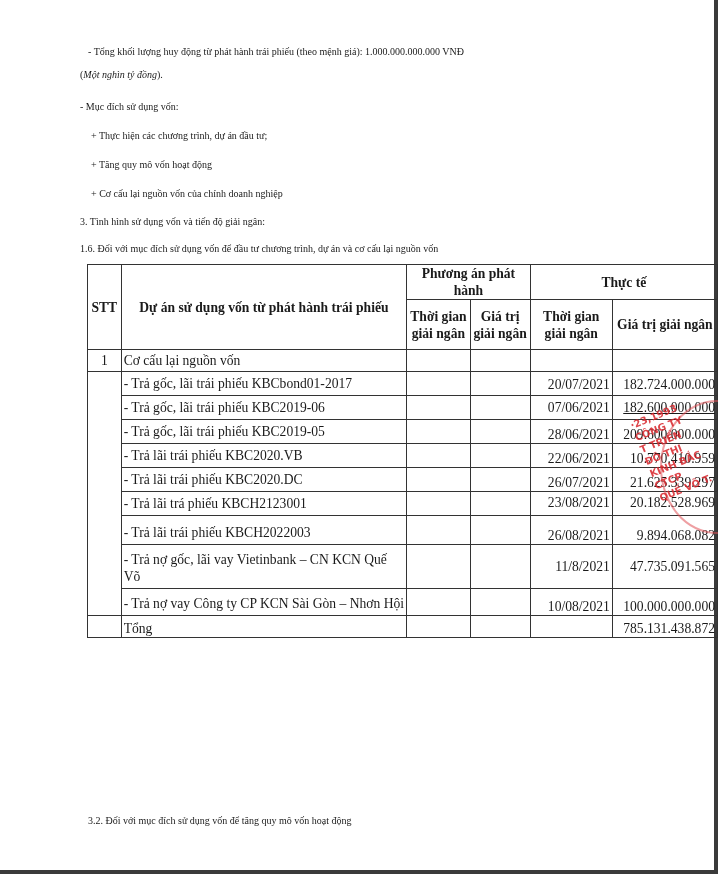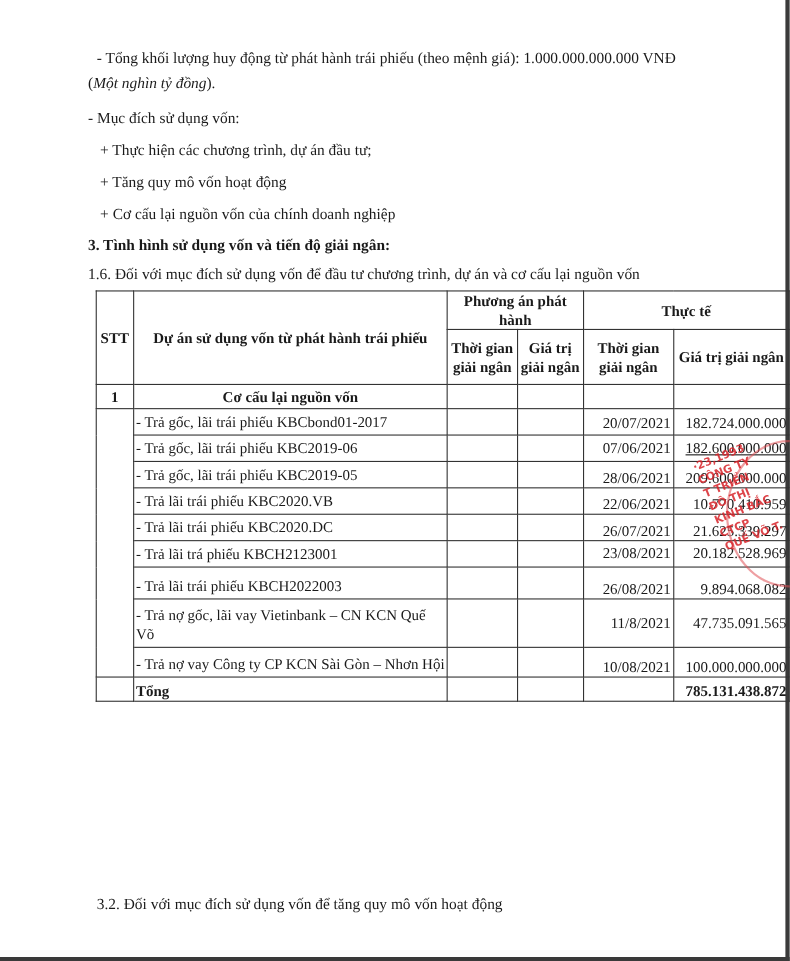--- a/index.html
+++ b/index.html
@@ -1,19 +1,19 @@
 <!DOCTYPE html>
 <html><head>
 <meta charset="utf-8">
 <style>
   html,body{margin:0;padding:0;}
   body{width:718px;height:874px;background:#fff;position:relative;overflow:hidden;font-family:"Liberation Serif",serif;color:#1a1a1a;}
   .frame{position:absolute;left:0;top:0;width:714px;height:870px;border-right:4px solid #3a3a3a;border-bottom:4px solid #3a3a3a;box-sizing:content-box;}
-  .line{position:absolute;font-size:14px;white-space:nowrap;}
-  .bold{font-weight:bold;}
+  .line{position:absolute;font-size:10px;white-space:nowrap;}
+  .bold{font-weight:normal;}
   .ital{font-style:italic;}
   table{position:absolute;left:87px;top:264px;border-collapse:collapse;font-size:13.6px;}
   td,th{border:1px solid #333;padding:0 2px;vertical-align:top;}
   th{font-weight:bold;text-align:center;vertical-align:middle;line-height:17px;}
   .c0{width:30px;}.c1{width:150px;}.c2{width:72px;}.c3{width:67px;}.c4{width:84px;}.c5{width:104px;}
   .num{text-align:right;vertical-align:bottom;}
   .proj{line-height:17px;padding-top:3px;padding-bottom:3px;}
   .stamp{position:absolute;left:650px;top:402px;width:70px;height:130px;color:#d8242a;font-family:"DejaVu Sans",sans-serif;font-size:10px;font-weight:bold;line-height:13px;transform:rotate(-22deg);opacity:0.85;}
   .stamp-ring{position:absolute;left:660px;top:400px;width:110px;height:130px;border:2px solid #e05055;border-radius:50%;opacity:0.55;}
 </style>
@@ -42,21 +42,21 @@
     <th colspan="2">Thực tế</th>
   </tr>
   <tr style="height:50px;">
     <th class="c2">Thời gian giải ngân</th>
     <th class="c3">Giá trị giải ngân</th>
     <th class="c4">Thời gian giải ngân</th>
     <th class="c5">Giá trị giải ngân</th>
   </tr>
   <tr style="height:22px;">
     <td class="bold" style="text-align:center;vertical-align:middle;">1</td>
-    <td class="bold" style="vertical-align:middle;text-align:center;">Cơ cấu lại nguồn vốn</td>
+    <td class="bold" style="vertical-align:middle;">Cơ cấu lại nguồn vốn</td>
     <td></td>
         <td></td>
         <td></td>
         <td></td>
   </tr>
   <tr>
     <td rowspan="9"></td>
     <td class="proj">- Trả gốc, lãi trái phiếu KBCbond01-2017</td>
     <td></td>
         <td></td>

